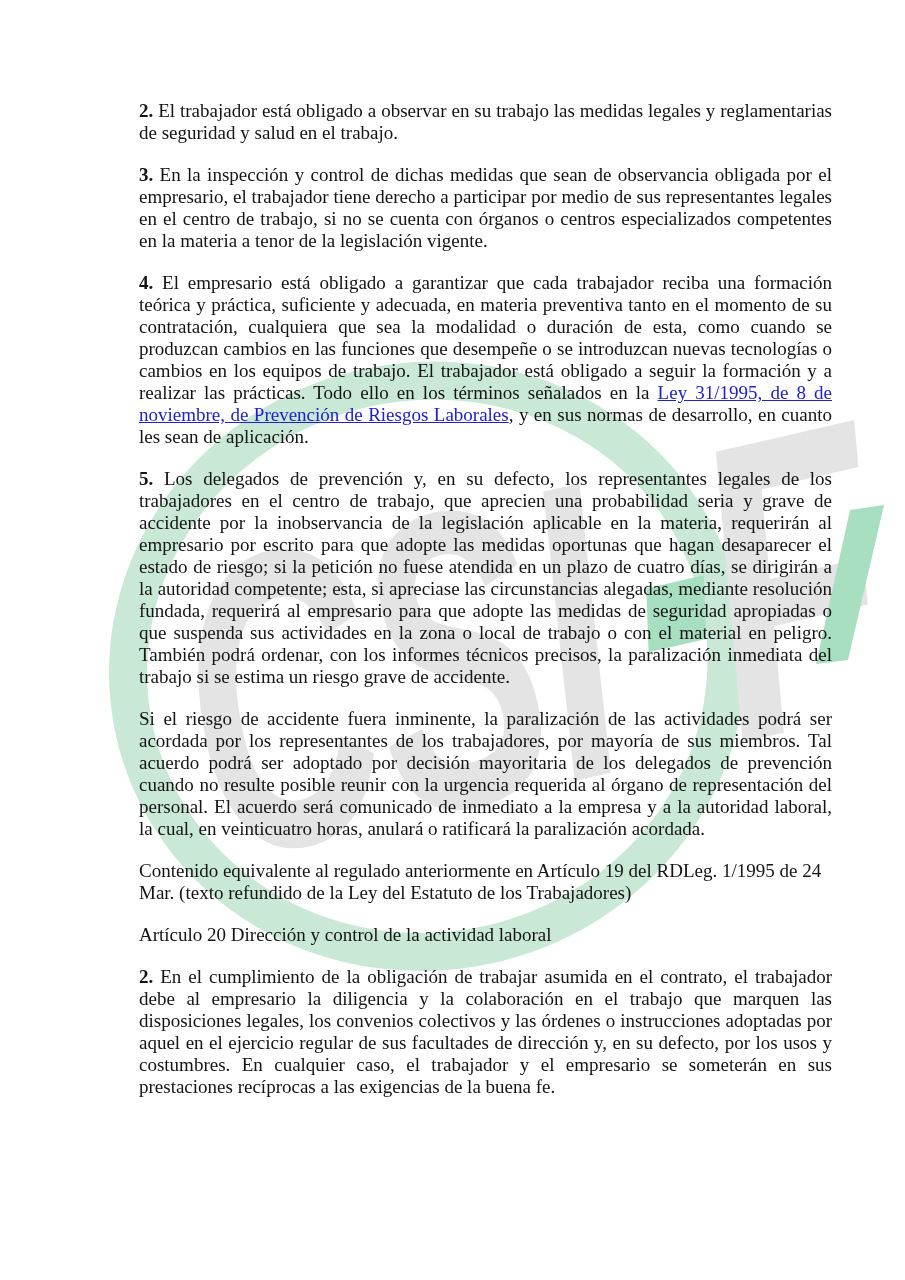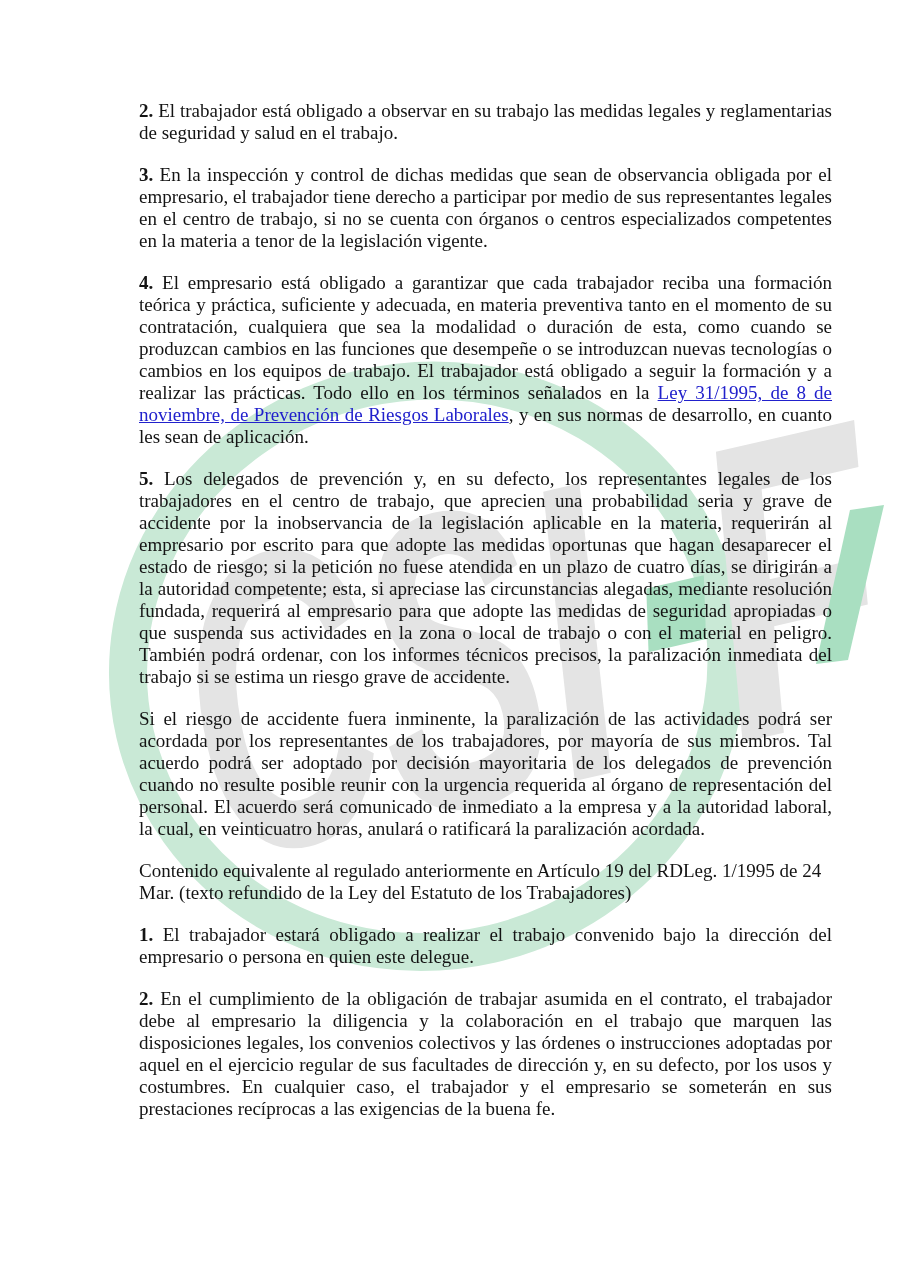--- a/index.html
+++ b/index.html
@@ -54,17 +54,17 @@
     </svg>
   </div>
 
   <div class="doc">
       <p class="para body"><b>2.</b><span> El trabajador está obligado a observar en su trabajo las medidas legales y reglamentarias de seguridad y salud en el trabajo.</span></p>
       <p class="para body"><b>3.</b><span> En la inspección y control de dichas medidas que sean de observancia obligada por el empresario, el trabajador tiene derecho a participar por medio de sus representantes legales en el centro de trabajo, si no se cuenta con órganos o centros especializados competentes en la materia a tenor de la legislación vigente.</span></p>
       <p class="para body"><b>4.</b><span> El empresario está obligado a garantizar que cada trabajador reciba una formación teórica y práctica, suficiente y adecuada, en materia preventiva tanto en el momento de su contratación, cualquiera que sea la modalidad o duración de esta, como cuando se produzcan cambios en las funciones que desempeñe o se introduzcan nuevas tecnologías o cambios en los equipos de trabajo. El trabajador está obligado a seguir la formación y a realizar las prácticas. Todo ello en los términos señalados en la </span><a class="law-link" href="#">Ley 31/1995, de 8 de noviembre, de Prevención de Riesgos Laborales</a><span>, y en sus normas de desarrollo, en cuanto les sean de aplicación.</span></p>
       <p class="para body"><b>5.</b><span> Los delegados de prevención y, en su defecto, los representantes legales de los trabajadores en el centro de trabajo, que aprecien una probabilidad seria y grave de accidente por la inobservancia de la legislación aplicable en la materia, requerirán al empresario por escrito para que adopte las medidas oportunas que hagan desaparecer el estado de riesgo; si la petición no fuese atendida en un plazo de cuatro días, se dirigirán a la autoridad competente; esta, si apreciase las circunstancias alegadas, mediante resolución fundada, requerirá al empresario para que adopte las medidas de seguridad apropiadas o que suspenda sus actividades en la zona o local de trabajo o con el material en peligro. También podrá ordenar, con los informes técnicos precisos, la paralización inmediata del trabajo si se estima un riesgo grave de accidente.</span></p>
       <p class="para body"><span>Si el riesgo de accidente fuera inminente, la paralización de las actividades podrá ser acordada por los representantes de los trabajadores, por mayoría de sus miembros. Tal acuerdo podrá ser adoptado por decisión mayoritaria de los delegados de prevención cuando no resulte posible reunir con la urgencia requerida al órgano de representación del personal. El acuerdo será comunicado de inmediato a la empresa y a la autoridad laboral, la cual, en veinticuatro horas, anulará o ratificará la paralización acordada.</span></p>
       <p class="para italic"><span>Contenido equivalente al regulado anteriormente en Artículo 19 del RDLeg. 1/1995 de 24 Mar. (texto refundido de la Ley del Estatuto de los Trabajadores)</span></p>
-      <p class="para body"><b>1.</b><span> El trabajador estará obligado a realizar el trabajo convenido bajo la dirección del empresario o persona en quien este delegue.</span></p>
+      <p class="para italic"><span>Artículo 20 Dirección y control de la actividad laboral</span></p>
       <p class="para body"><b>2.</b><span> En el cumplimiento de la obligación de trabajar asumida en el contrato, el trabajador debe al empresario la diligencia y la colaboración en el trabajo que marquen las disposiciones legales, los convenios colectivos y las órdenes o instrucciones adoptadas por aquel en el ejercicio regular de sus facultades de dirección y, en su defecto, por los usos y costumbres. En cualquier caso, el trabajador y el empresario se someterán en sus prestaciones recíprocas a las exigencias de la buena fe.</span></p>
     </div>
 
 </div>
 
 </body></html>

